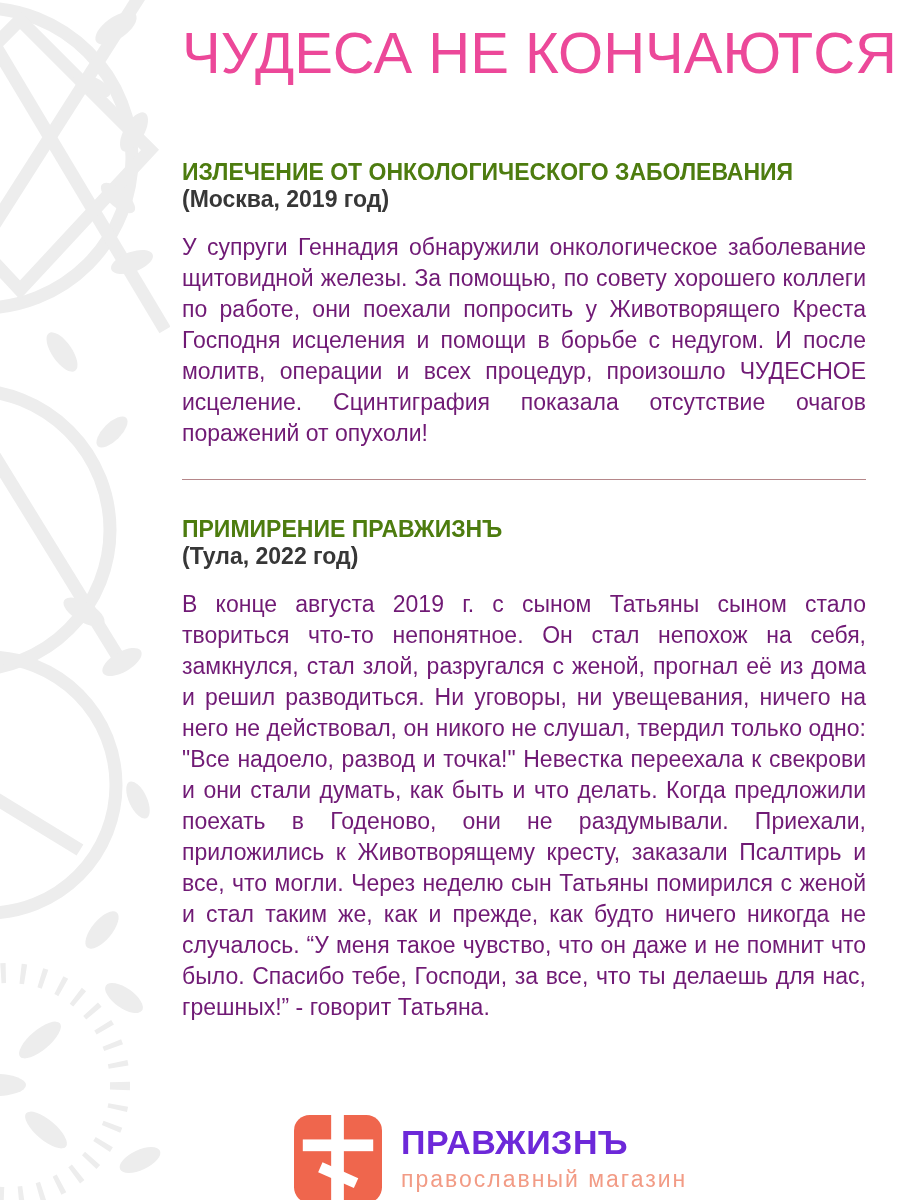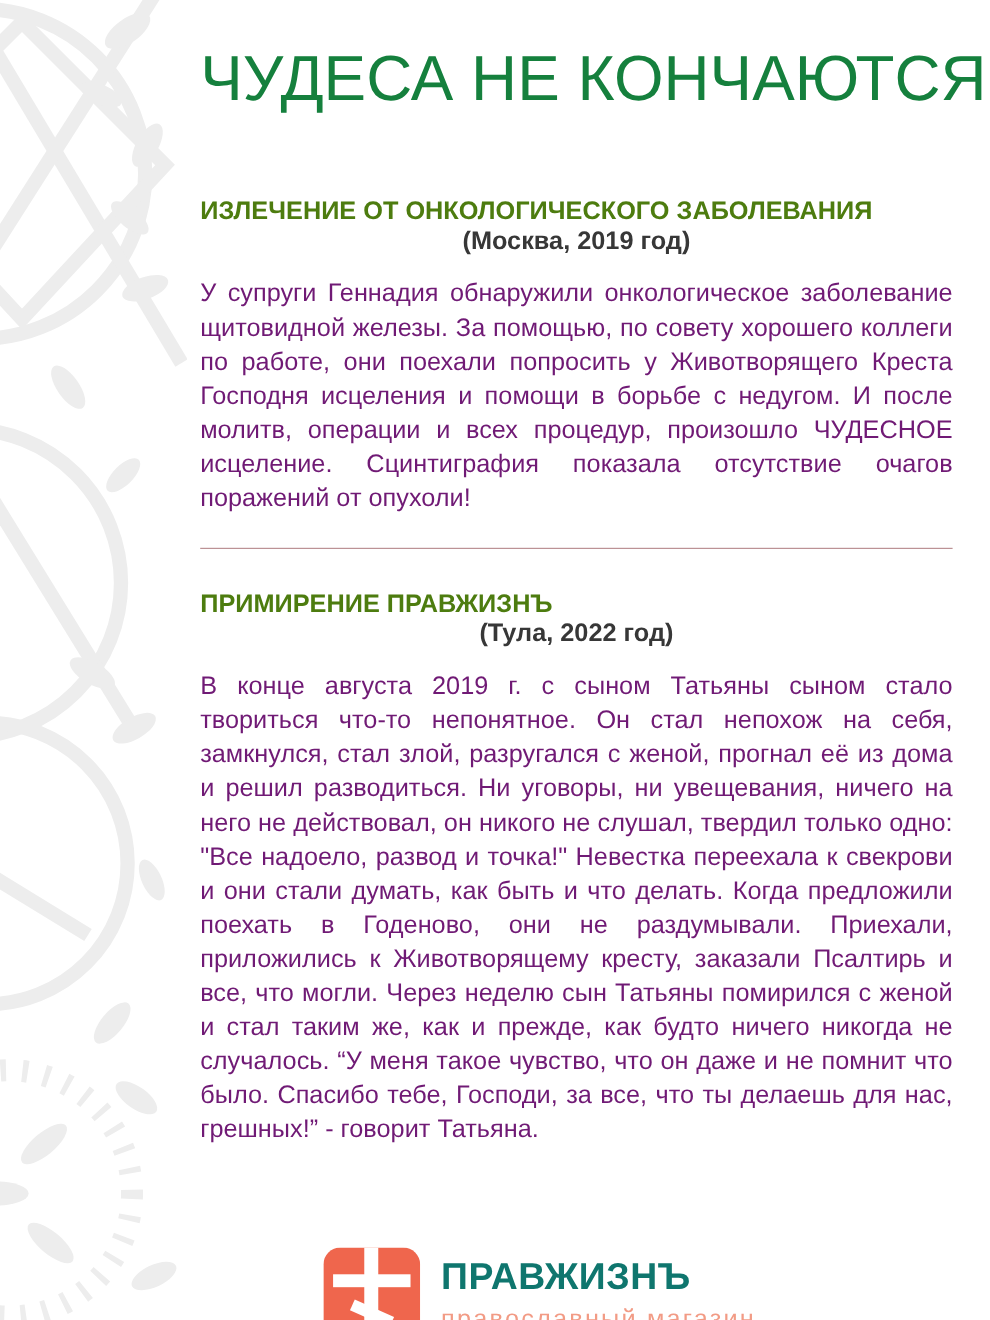--- a/index.html
+++ b/index.html
@@ -13,36 +13,35 @@
   .ornament {
     position: absolute; left: 0; top: 0;
     width: 170px; height: 1200px;
     pointer-events: none;
   }
   .content {
     position: absolute; left: 182px; top: 0;
     width: 684px;
   }
   .page-title {
-    margin-top: 40px;
+    margin-top: 21px;
     font-size: 58px;
     line-height: 1.1;
     font-weight: 400;
-    color: #15803d;
+    color: #ec4899;
     white-space: nowrap;
   }
   .section-head { color: #373737; }
   .section-heading {
     font-size: 23px; font-weight: 700; line-height: 27px;
     color: #4d7c0f;
   }
   .section-subheading {
     font-size: 23px; font-weight: 700; line-height: 27px;
     color: #373737;
-    text-align: center;
   }
   .section-body {
     margin-top: 19px;
     font-size: 23px; line-height: 31px;
     color: #701a75;
     text-align: justify;
   }
   .sec1 { margin-top: 74px; }
   .divider {
     border: none;
@@ -53,21 +52,21 @@
   .logo {
     margin-top: 92px;
     margin-left: 112px;
     display: flex;
     align-items: center;
     gap: 19px;
   }
   .logo-icon { flex: 0 0 auto; display: block; }
   .logo-brand {
     font-size: 34px; font-weight: 700;
-    color: #0f766e; letter-spacing: 0.5px;
+    color: #6d28d9; letter-spacing: 0.5px;
     line-height: 1.05;
   }
   .logo-tagline {
     margin-top: 5px;
     font-size: 23px; font-weight: 400;
     color: #f29b85; letter-spacing: 2px;
   }
 </style>
 </head>
 <body>

